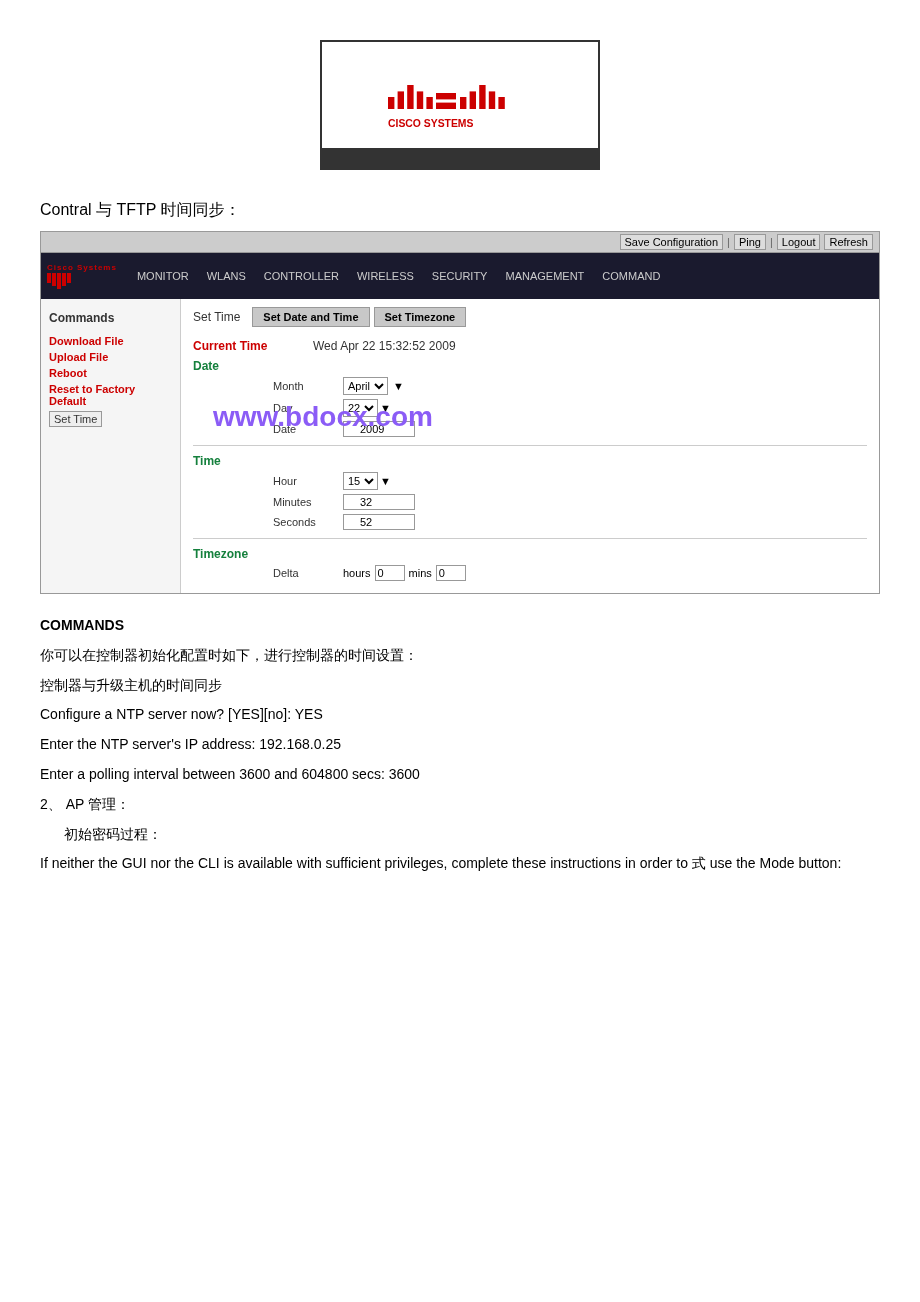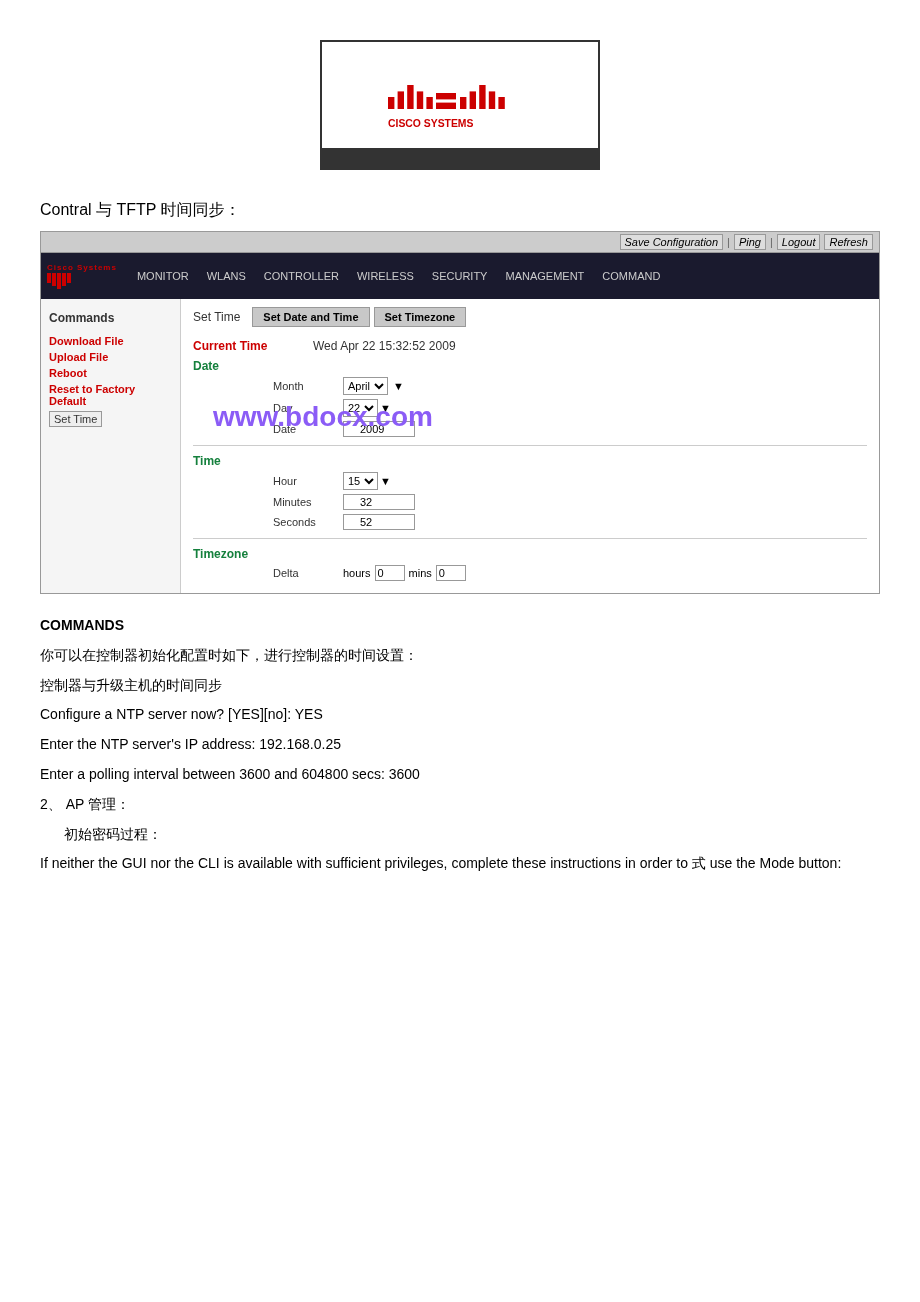--- a/index.html
+++ b/index.html
@@ -70,21 +70,20 @@
       gap: 4px;
     }
     .wlc-topbar-link {
       color: #000;
       text-decoration: none;
       padding: 1px 4px;
       border: 1px solid #999;
       background: #ddd;
       font-size: 11px;
       cursor: pointer;
-      font-style: italic;
     }
 
     
     .wlc-navbar {
       background: #1a1a2e;
       display: flex;
       align-items: center;
       padding: 0 6px;
       gap: 2px;
     }

